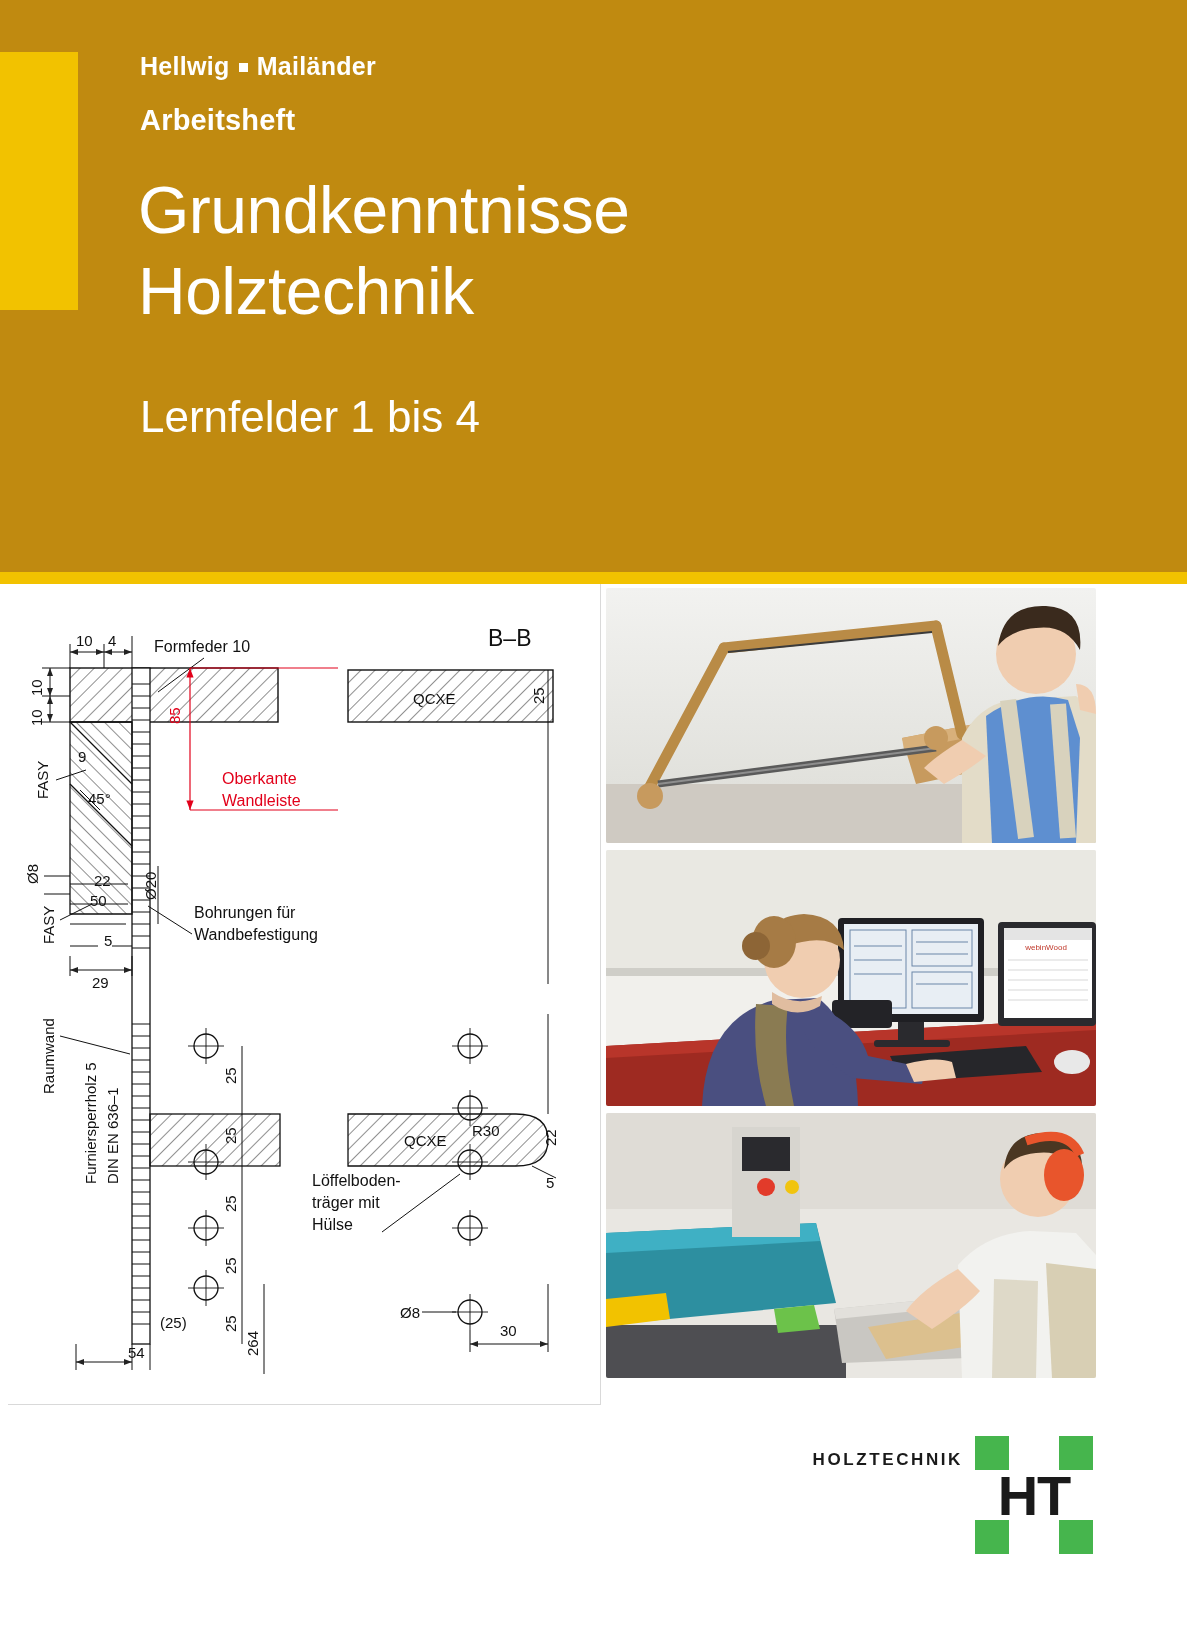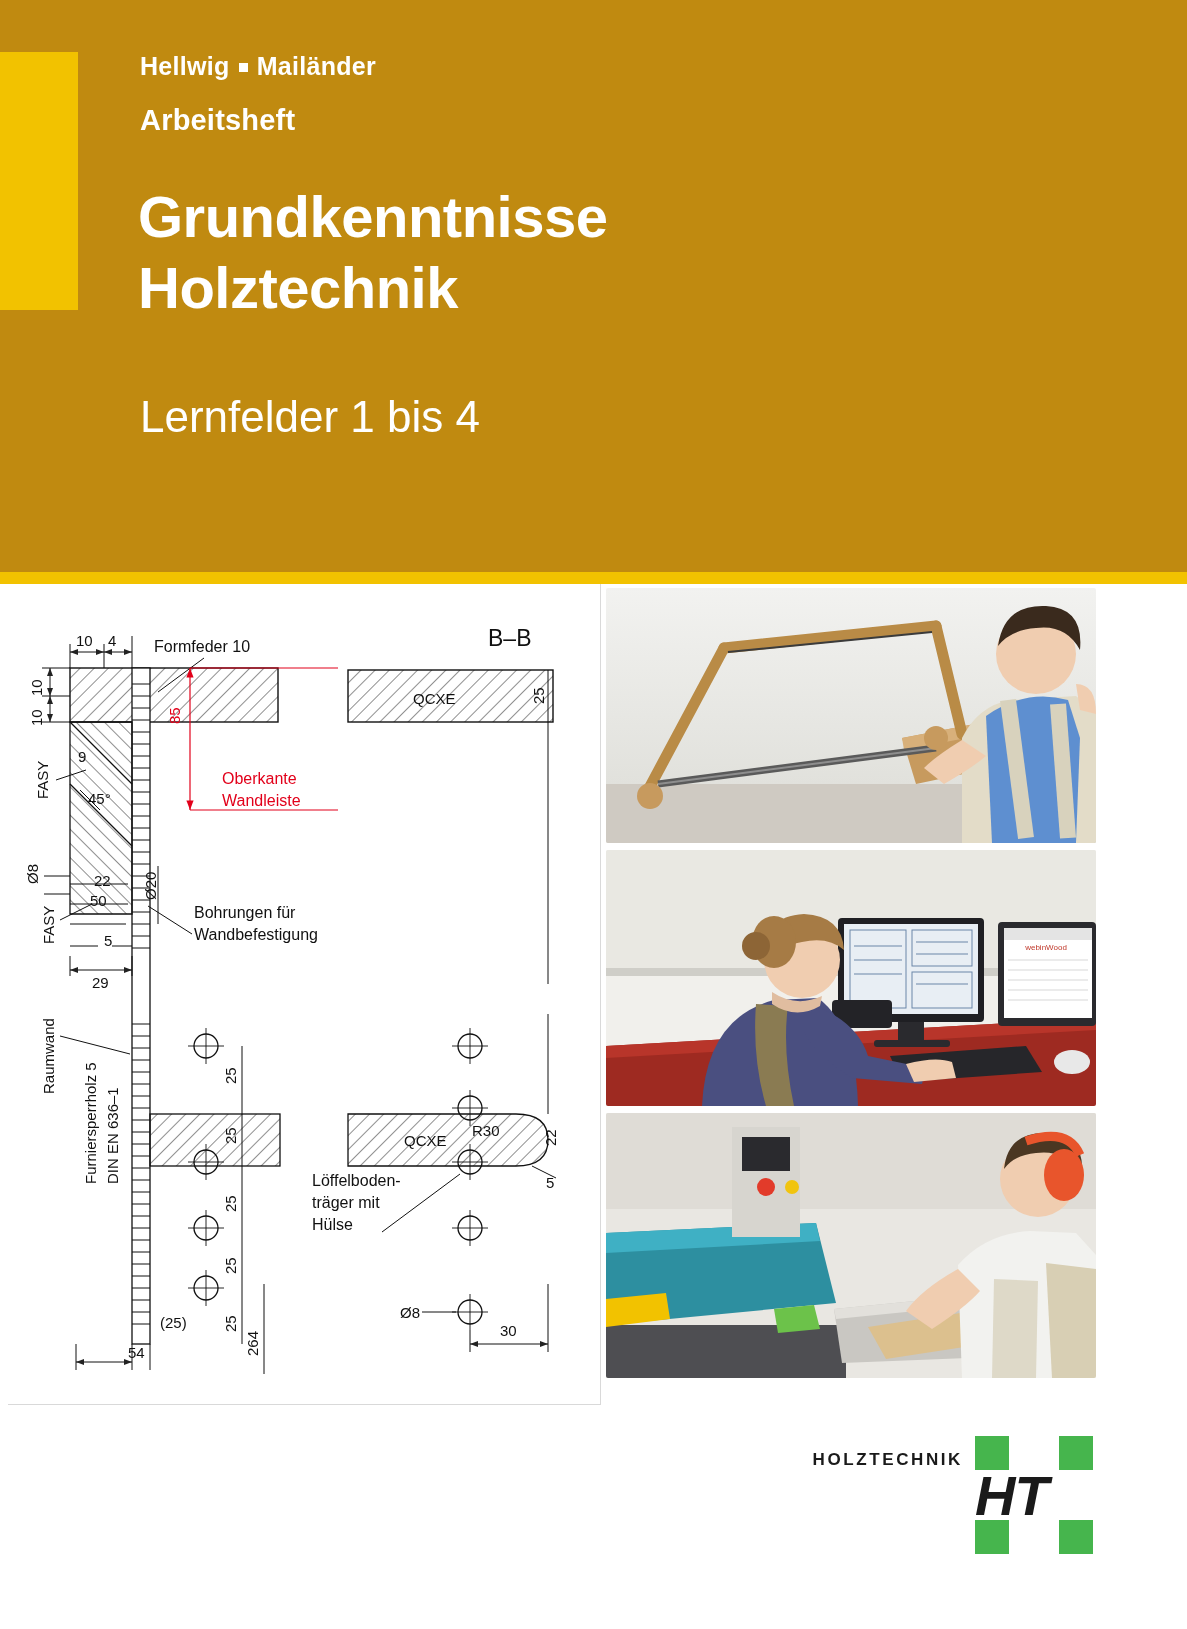--- a/index.html
+++ b/index.html
@@ -67,24 +67,24 @@
     left: 140px;
     top: 104px;
     color: #ffffff;
     font-size: 29px;
     font-weight: bold;
     letter-spacing: 0.2px;
   }
   .title {
     position: absolute;
     left: 138px;
-    top: 182px;
+    top: 170px;
     color: #ffffff;
-    font-size: 58px;
-    font-weight: bold;
+    font-size: 66px;
+    font-weight: normal;
     line-height: 1.22;
     letter-spacing: -0.5px;
   }
   .subtitle {
     position: absolute;
     left: 140px;
     top: 392px;
     color: #ffffff;
     font-size: 44px;
     font-weight: normal;
@@ -165,26 +165,25 @@
     background: #46b54d;
   }
   .logo-mark .c-tl { left: 0;  top: 0; }
   .logo-mark .c-tr { right: 0; top: 0; }
   .logo-mark .c-bl { left: 0;  bottom: 0; }
   .logo-mark .c-br { right: 0; bottom: 0; }
   .logo-ht {
     position: absolute;
     left: 0; right: 0; top: 50%;
     transform: translateY(-50%);
-    text-align: left;
+    text-align: center;
     font-size: 56px;
     font-weight: bold;
     color: #1a1a1a;
     letter-spacing: -1px;
-    font-style: italic;
   }
 </style>
 </head>
 <body>
 
 <div class="cover">
 
   <div class="header">
     <div class="yellow-tab"></div>
   </div>

